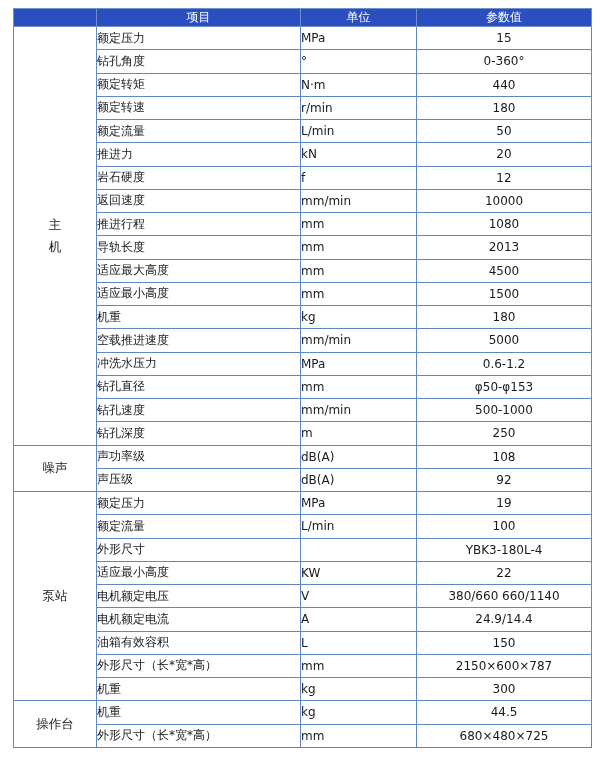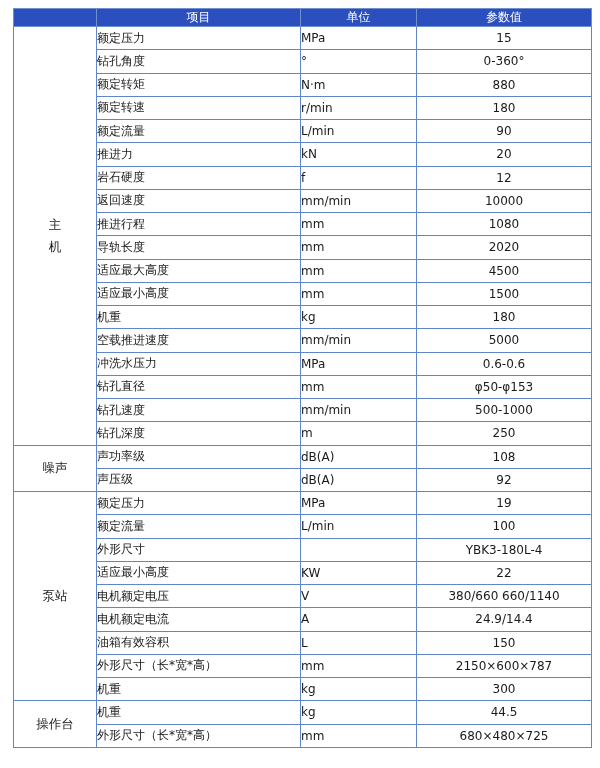--- a/index.html
+++ b/index.html
@@ -53,31 +53,31 @@
         <td class="value">15</td>
       </tr>
       <tr>
         <td class="item">钻孔角度</td>
         <td class="unit">°</td>
         <td class="value">0-360°</td>
       </tr>
       <tr>
         <td class="item">额定转矩</td>
         <td class="unit">N·m</td>
-        <td class="value">880</td>
+        <td class="value">440</td>
       </tr>
       <tr>
         <td class="item">额定转速</td>
         <td class="unit">r/min</td>
         <td class="value">180</td>
       </tr>
       <tr>
         <td class="item">额定流量</td>
         <td class="unit">L/min</td>
-        <td class="value">90</td>
+        <td class="value">50</td>
       </tr>
       <tr>
         <td class="item">推进力</td>
         <td class="unit">kN</td>
         <td class="value">20</td>
       </tr>
       <tr>
         <td class="item">岩石硬度</td>
         <td class="unit">f</td>
         <td class="value">12</td>
@@ -88,21 +88,21 @@
         <td class="value">10000</td>
       </tr>
       <tr>
         <td class="item">推进行程</td>
         <td class="unit">mm</td>
         <td class="value">1080</td>
       </tr>
       <tr>
         <td class="item">导轨长度</td>
         <td class="unit">mm</td>
-        <td class="value">2020</td>
+        <td class="value">2013</td>
       </tr>
       <tr>
         <td class="item">适应最大高度</td>
         <td class="unit">mm</td>
         <td class="value">4500</td>
       </tr>
       <tr>
         <td class="item">适应最小高度</td>
         <td class="unit">mm</td>
         <td class="value">1500</td>
@@ -113,21 +113,21 @@
         <td class="value">180</td>
       </tr>
       <tr>
         <td class="item">空载推进速度</td>
         <td class="unit">mm/min</td>
         <td class="value">5000</td>
       </tr>
       <tr>
         <td class="item">冲洗水压力</td>
         <td class="unit">MPa</td>
-        <td class="value">0.6-0.6</td>
+        <td class="value">0.6-1.2</td>
       </tr>
       <tr>
         <td class="item">钻孔直径</td>
         <td class="unit">mm</td>
         <td class="value">φ50-φ153</td>
       </tr>
       <tr>
         <td class="item">钻孔速度</td>
         <td class="unit">mm/min</td>
         <td class="value">500-1000</td>

